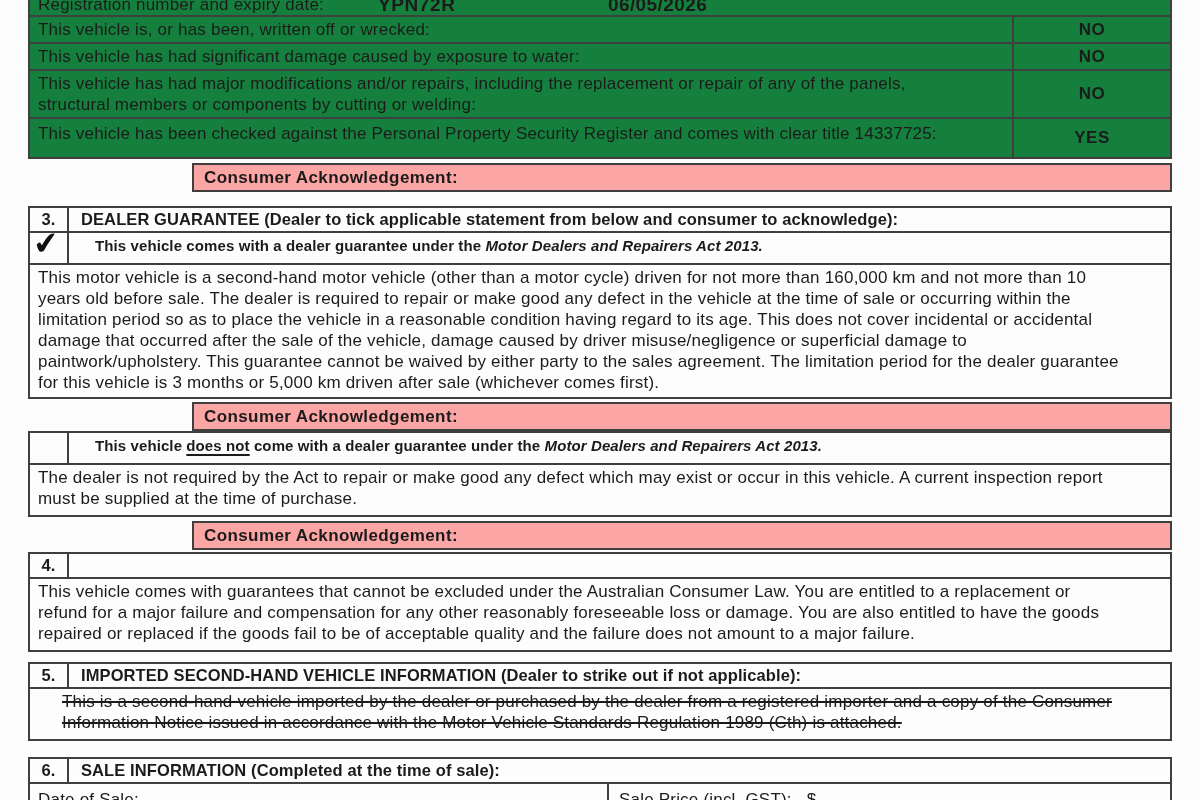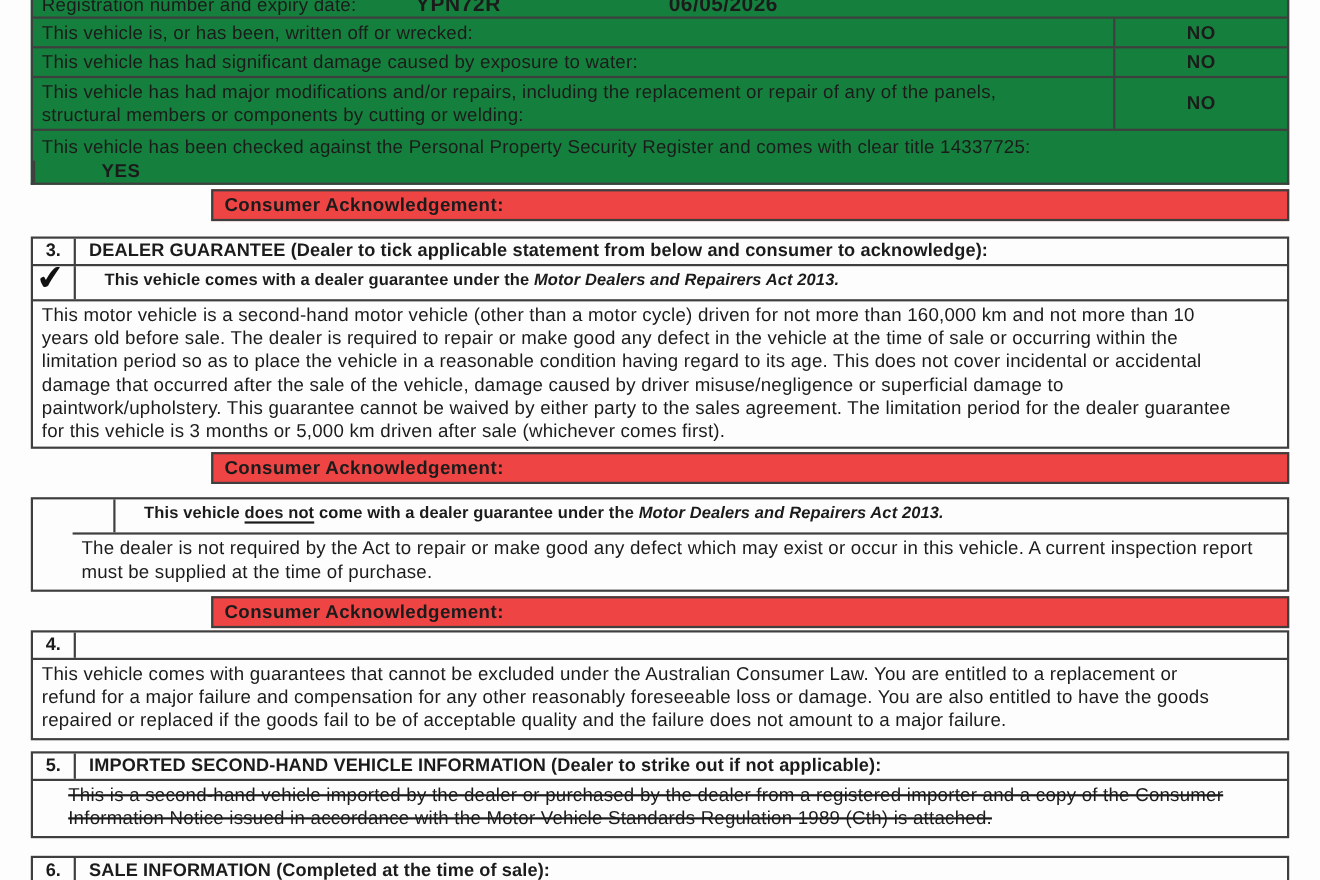--- a/index.html
+++ b/index.html
@@ -21,27 +21,27 @@
   .d-row { display:flex; align-items:stretch; border-top:2px solid #3f3f3f; }
   .d-text {
     flex:1; padding:2px 10px 2px 8px; font-size:17px; letter-spacing:0.2px;
     line-height:21px; white-space:pre-line;
   }
   .d-val {
     width:156px; flex:none; border-left:2px solid #3f3f3f;
     display:flex; align-items:center; justify-content:center;
     font-weight:700; font-size:17px; letter-spacing:0.5px;
   }
-  .h24 { min-height:24px;gap:44px; } .h42 { min-height:42px; } .h38 { min-height:38px;flex-direction:column; }
+  .h24 { min-height:24px;gap:44px; } .h42 { min-height:42px; } .h38 { min-height:38px; }
   .h38 .d-text { padding-top:4px; }
 
   
   .ack {
     box-sizing:border-box; margin-left:164px; width:980px; height:29px;
-    border:2px solid #3f3f3f; background:#ef4444;
+    border:2px solid #3f3f3f; background:#fca5a5;
     font-weight:700; font-size:17px; letter-spacing:0.4px; padding:3px 0 0 10px;
   }
   .mt4 { margin-top:4px; } .mt3 { margin-top:3px; }
 
   
   .sec { box-sizing:border-box; border:2px solid #3f3f3f; background:#fdfdfd; }
   .sec-header { display:flex; align-items:stretch; font-weight:700; font-size:16.5px; line-height:19px; }
   .sec-rule { border-bottom:2px solid #3f3f3f; }
   .sec-num { width:37px; flex:none; border-right:2px solid #3f3f3f; text-align:center; padding:2px 0; }
   .sec-title { padding:2px 10px 2px 12px; letter-spacing:0.1px; }
@@ -54,21 +54,21 @@
   .stmt .u { text-decoration:underline; text-decoration-thickness:1.5px; text-underline-offset:3px; }
 
   .para {
     padding:2px 12px 4px 8px; font-size:17px; letter-spacing:0.2px;
     line-height:21px; white-space:pre-line;
   }
   .para.pb6 { padding-bottom:6px; }
   .struck { text-decoration:line-through; text-decoration-thickness:1.6px;padding-left:32px; }
 
   .sec3 { margin-top:14px; }
-  .dnbox { margin-top:12px;padding-left:36px; }
+  .dnbox { margin-top:0; }
   .ack3 { margin-top:4px; }
   .sec4 { margin-top:2px; }
   .sec5 { margin-top:10px; }
   .sec6 { margin-top:16px; }
 
   
   .sale-row { display:flex; align-items:stretch; min-height:34px; font-size:17px; letter-spacing:0.2px; }
   .sale-date { width:569px; flex:none; border-right:2px solid #3f3f3f; padding:6px 0 0 8px; }
   .sale-price { padding:6px 0 0 10px; }
   .currency { margin-left:15px; }

